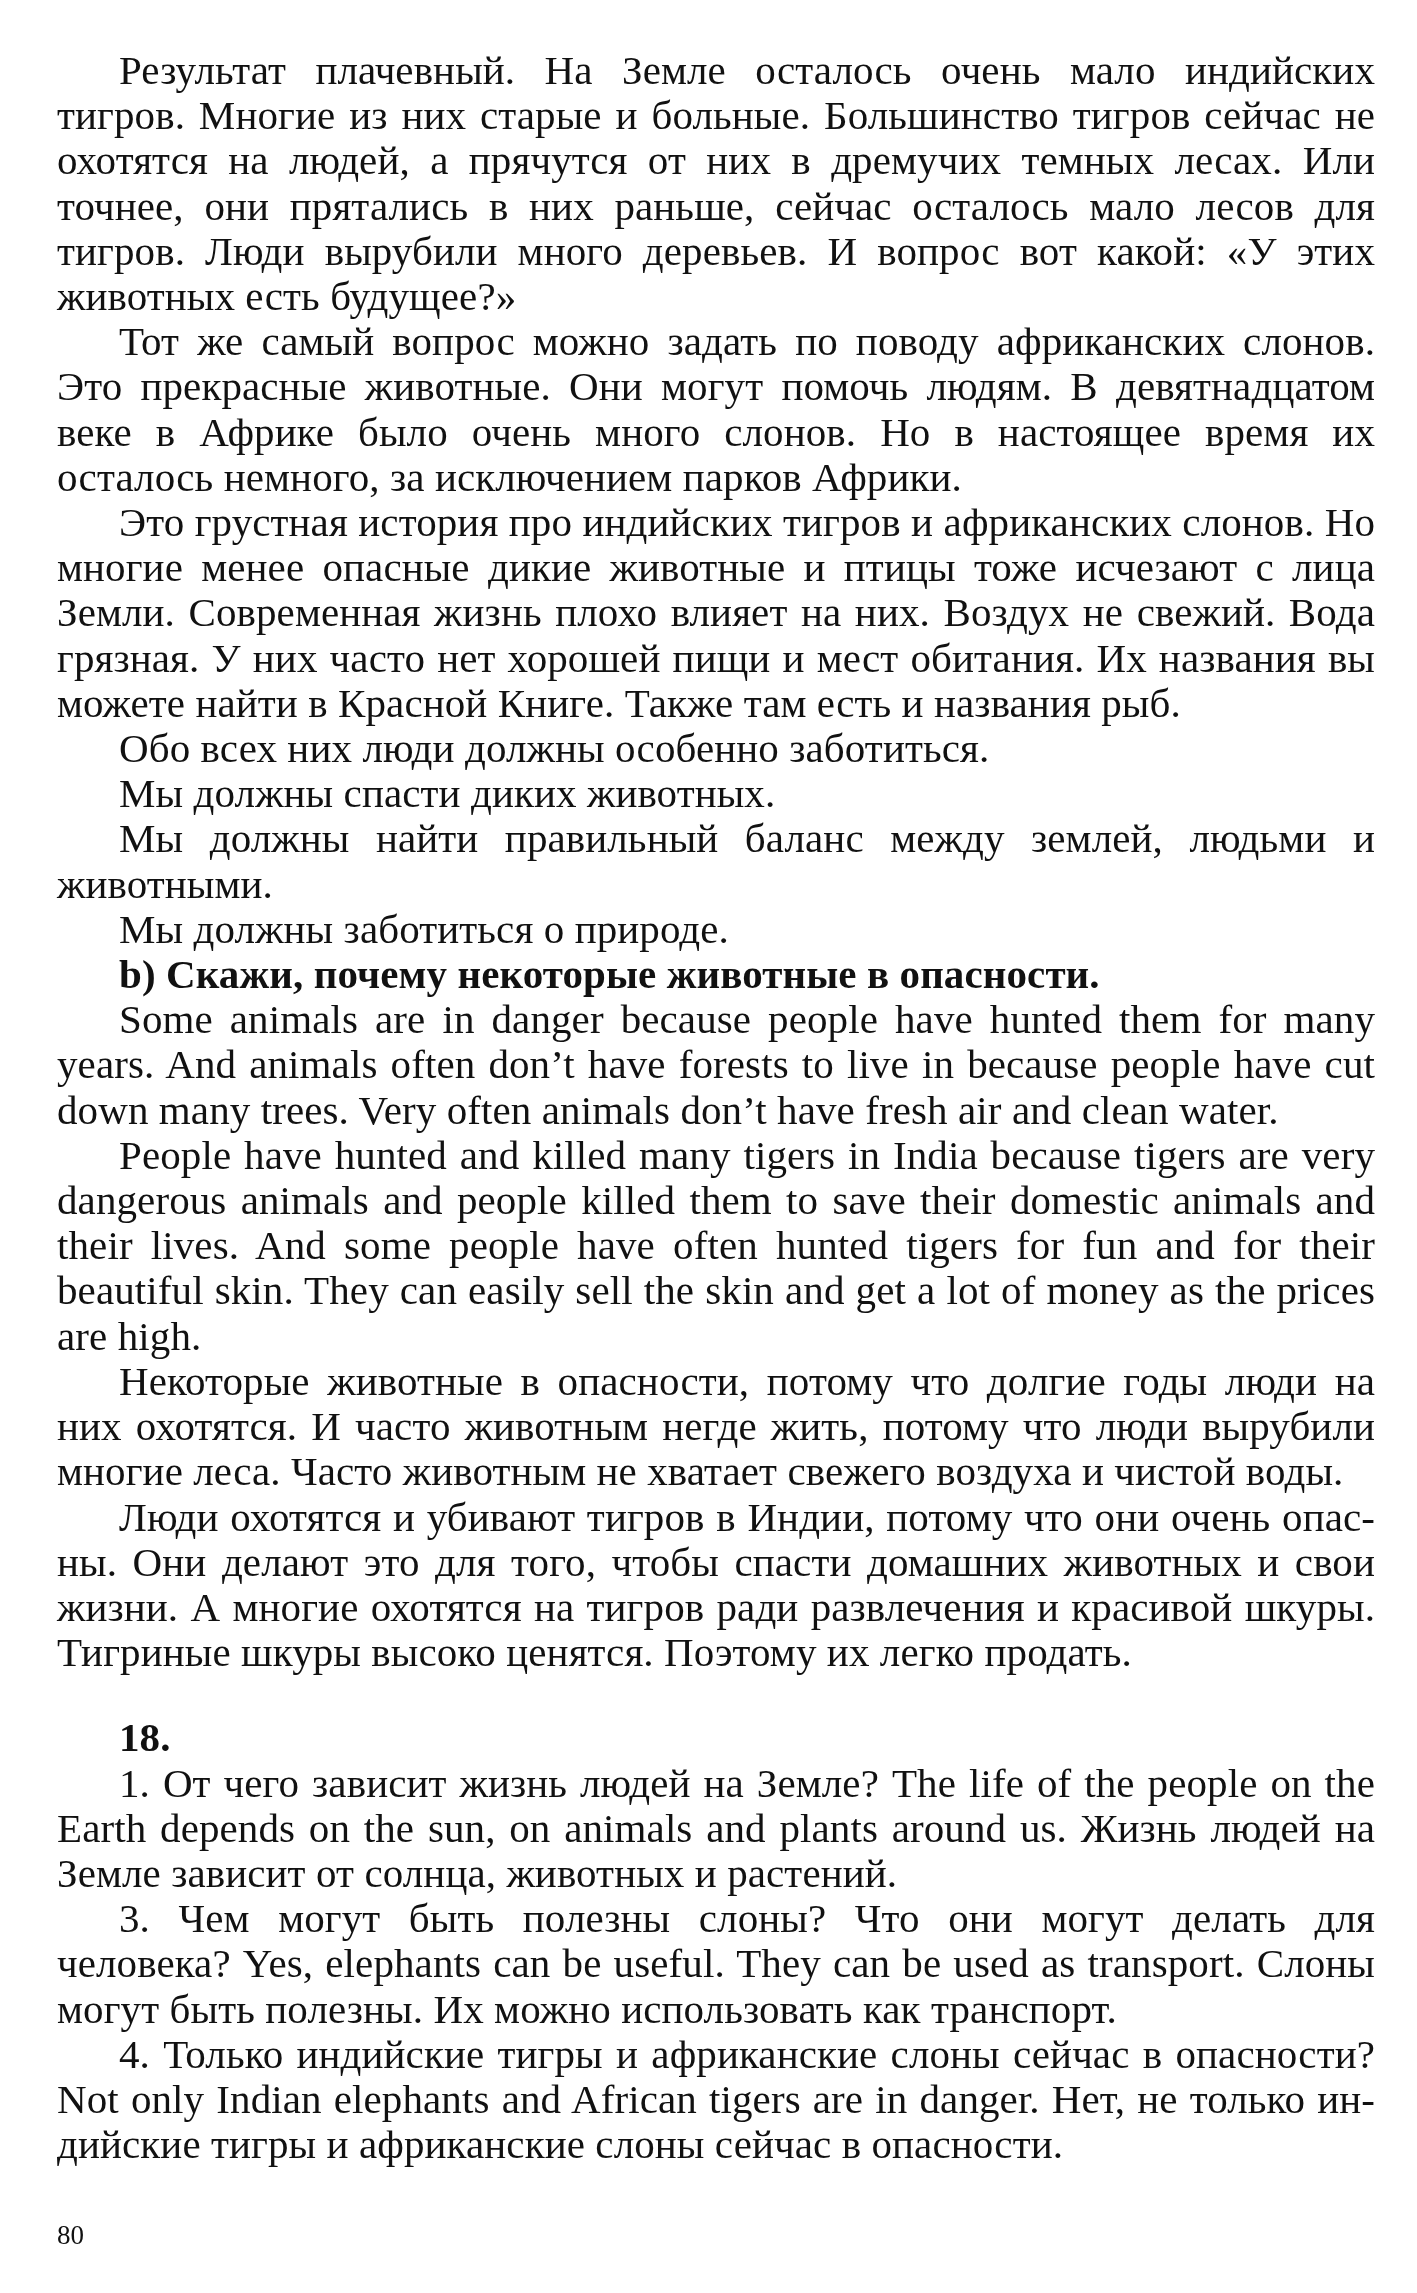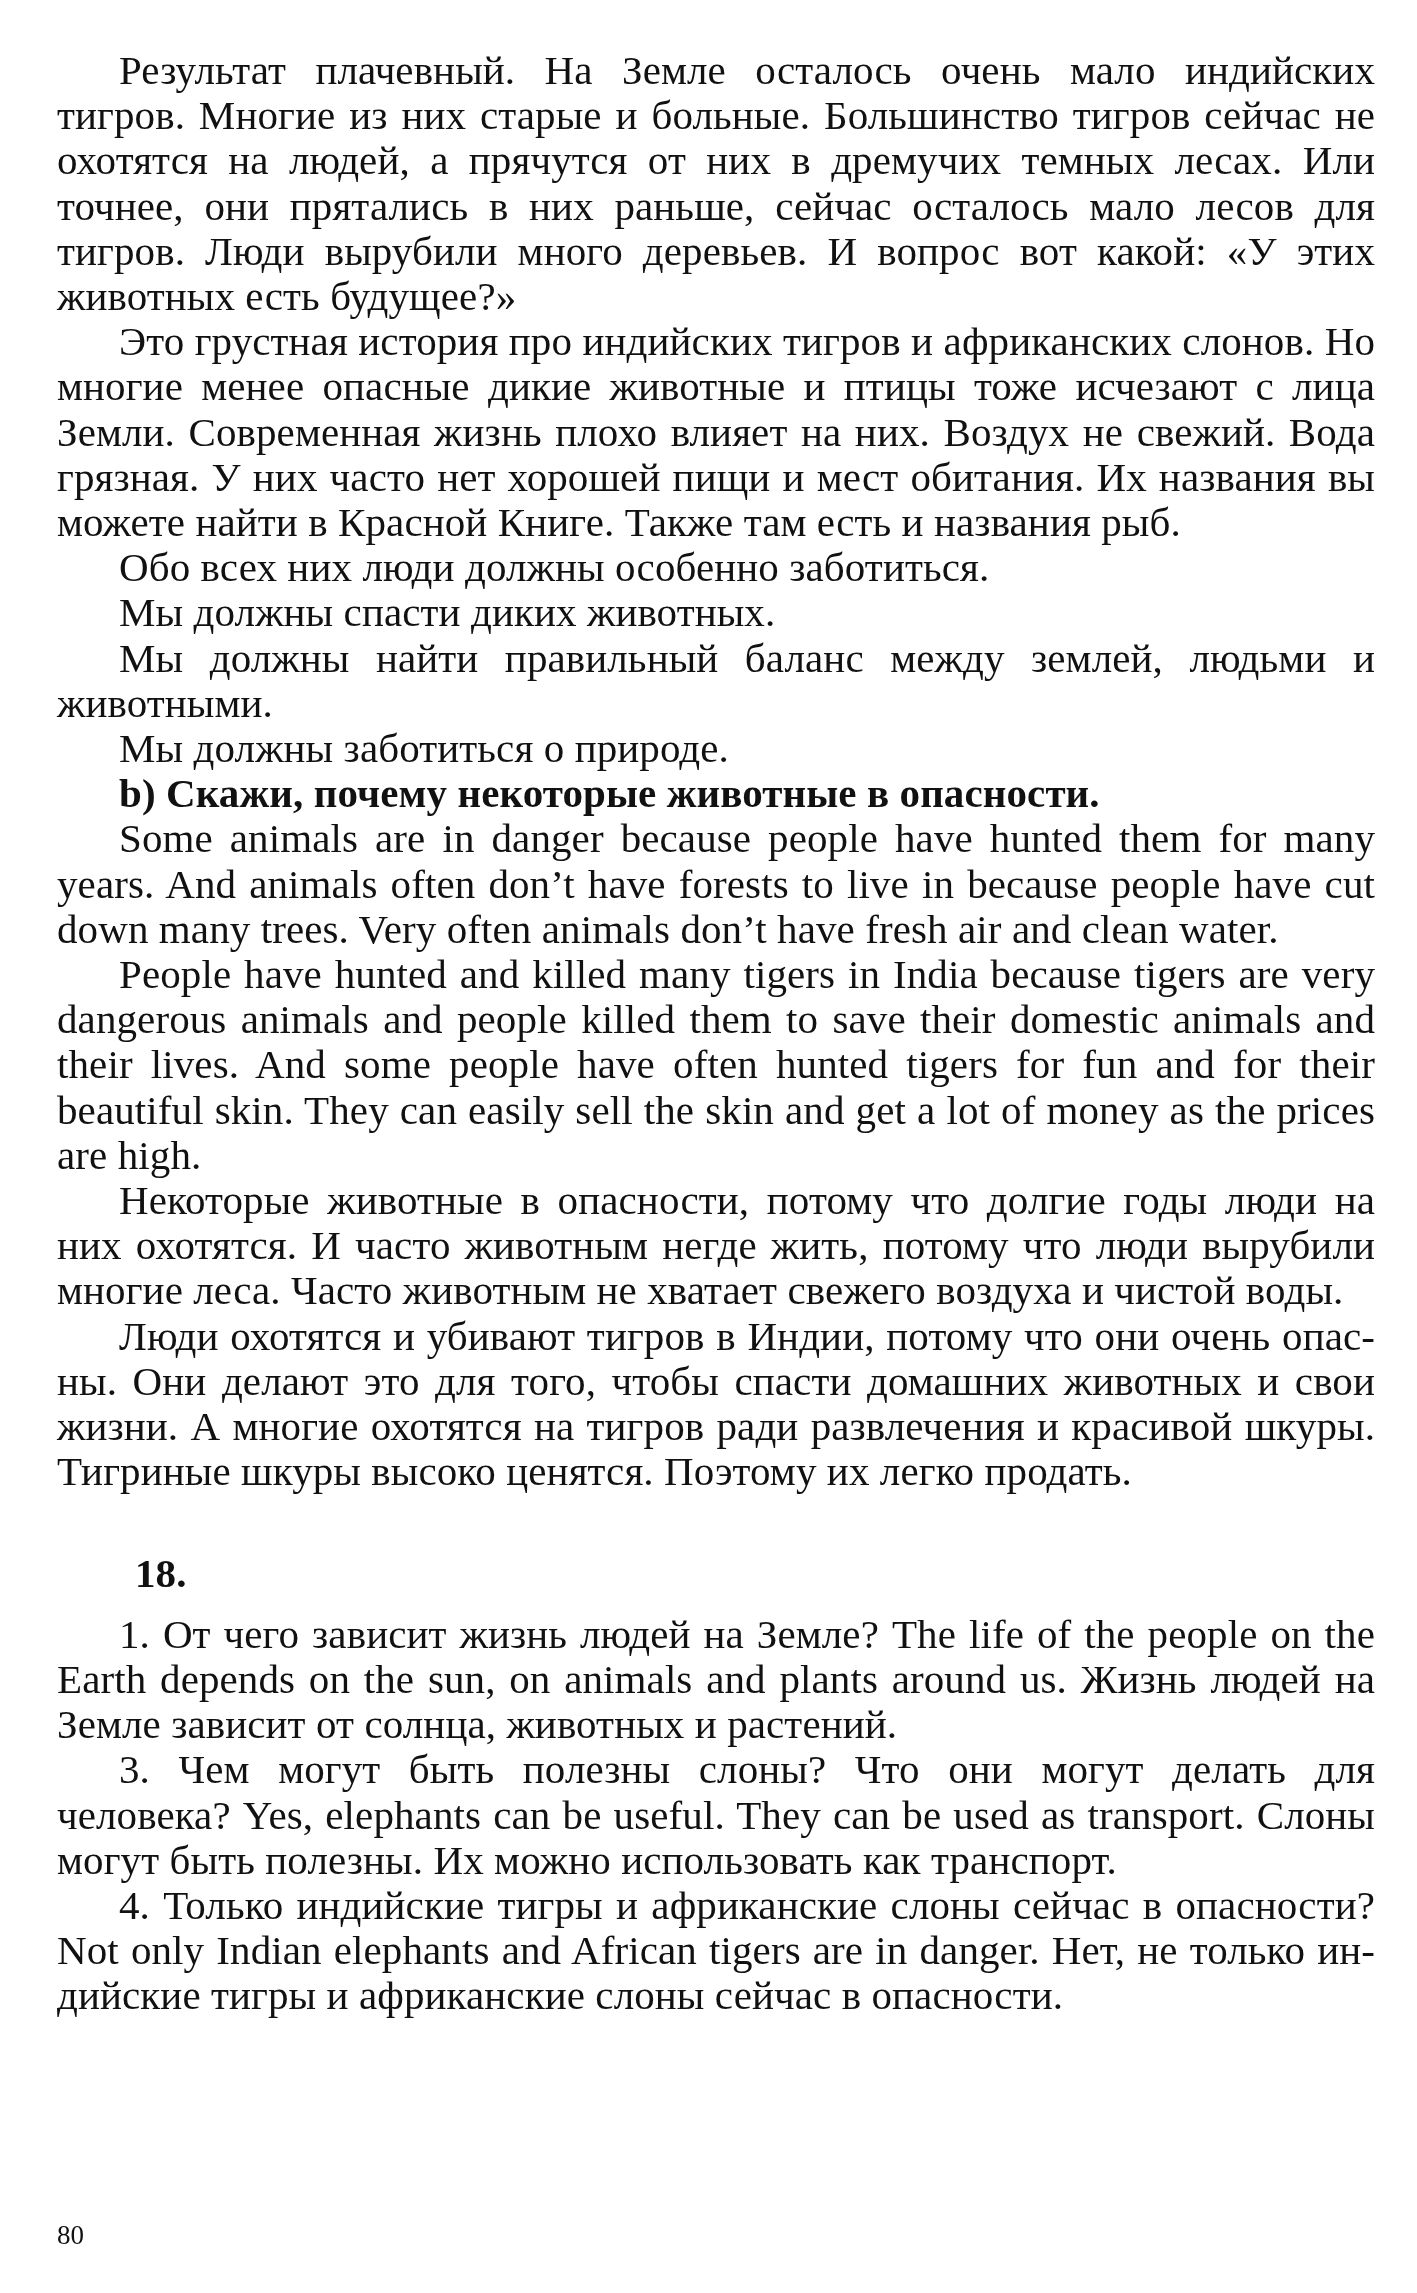--- a/index.html
+++ b/index.html
@@ -9,31 +9,32 @@
     color: #111111;
   }
   .page {
     position: absolute; left: 57px; top: 48px; width: 1318px;
     font-size: 41px; line-height: 45.2px; text-align: justify;
     letter-spacing: 0.1px;
   }
   .p { margin: 0; text-indent: 62px; hyphens: manual; }
   .b { font-weight: bold; }
   .gap { height: 40px; }
-  .num { margin: 16px; text-indent: 62px; font-weight: bold; }
+  .num { margin: 0; text-indent: 62px; font-weight: bold; }
   .page-number {
     position: absolute; left: 57px; top: 2215px;
     font-size: 27px; line-height: 40px;
   }
 </style>
 </head>
 <body>
 
 <div class="page">
   <p class="p">Результат плачевный. На Земле осталось очень мало индийских тигров. Многие из них старые и больные. Большинство тигров сейчас не охотятся на людей, а прячутся от них в дремучих темных лесах. Или точнее, они прята­лись в них раньше, сейчас осталось мало лесов для тигров. Люди вырубили много деревьев. И вопрос вот какой: «У этих животных есть будущее?»</p>
+  <p class="p">Тот же самый вопрос можно задать по поводу африканских слонов. Это прекрасные животные. Они могут помочь людям. В девятнадцатом веке в Африке было очень много слонов. Но в настоящее время их осталось не­много, за исключением парков Африки.</p>
   <p class="p">Это грустная история про индийских тигров и африканских слонов. Но многие менее опасные дикие животные и птицы тоже исчезают с лица Зем­ли. Современная жизнь плохо влияет на них. Воздух не свежий. Вода гряз­ная. У них часто нет хорошей пищи и мест обитания. Их названия вы може­те найти в Красной Книге. Также там есть и названия рыб.</p>
   <p class="p">Обо всех них люди должны особенно заботиться.</p>
   <p class="p">Мы должны спасти диких животных.</p>
   <p class="p">Мы должны найти правильный баланс между землей, людьми и живот­ными.</p>
   <p class="p">Мы должны заботиться о природе.</p>
 
   <p class="p b">b) Скажи, почему некоторые животные в опасности.</p>
 
   <p class="p">Some animals are in danger because people have hunted them for many years. And animals often don’t have forests to live in because people have cut down many trees. Very often animals don’t have fresh air and clean water.</p>
   <p class="p">People have hunted and killed many tigers in India because tigers are very dan­gerous animals and people killed them to save their domestic animals and their lives. And some people have often hunted tigers for fun and for their beautiful skin. They can easily sell the skin and get a lot of money as the prices are high.</p>

